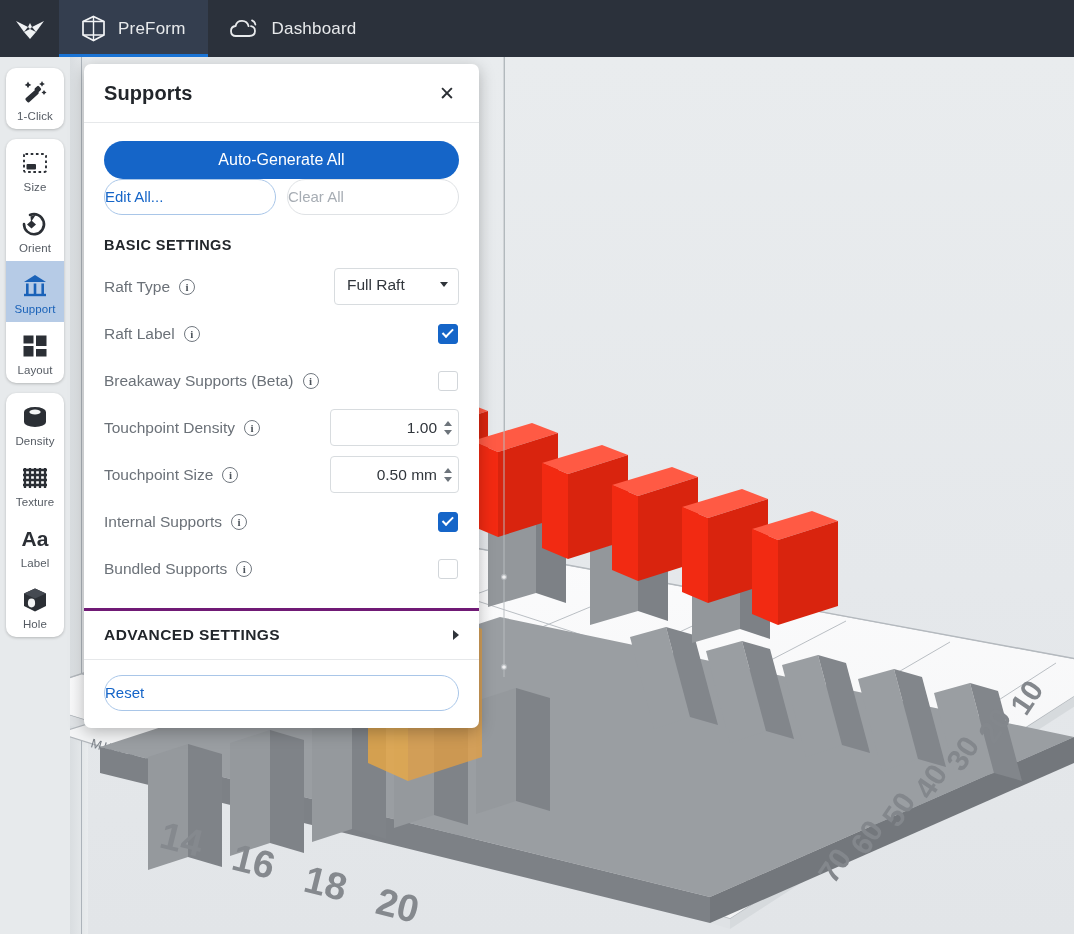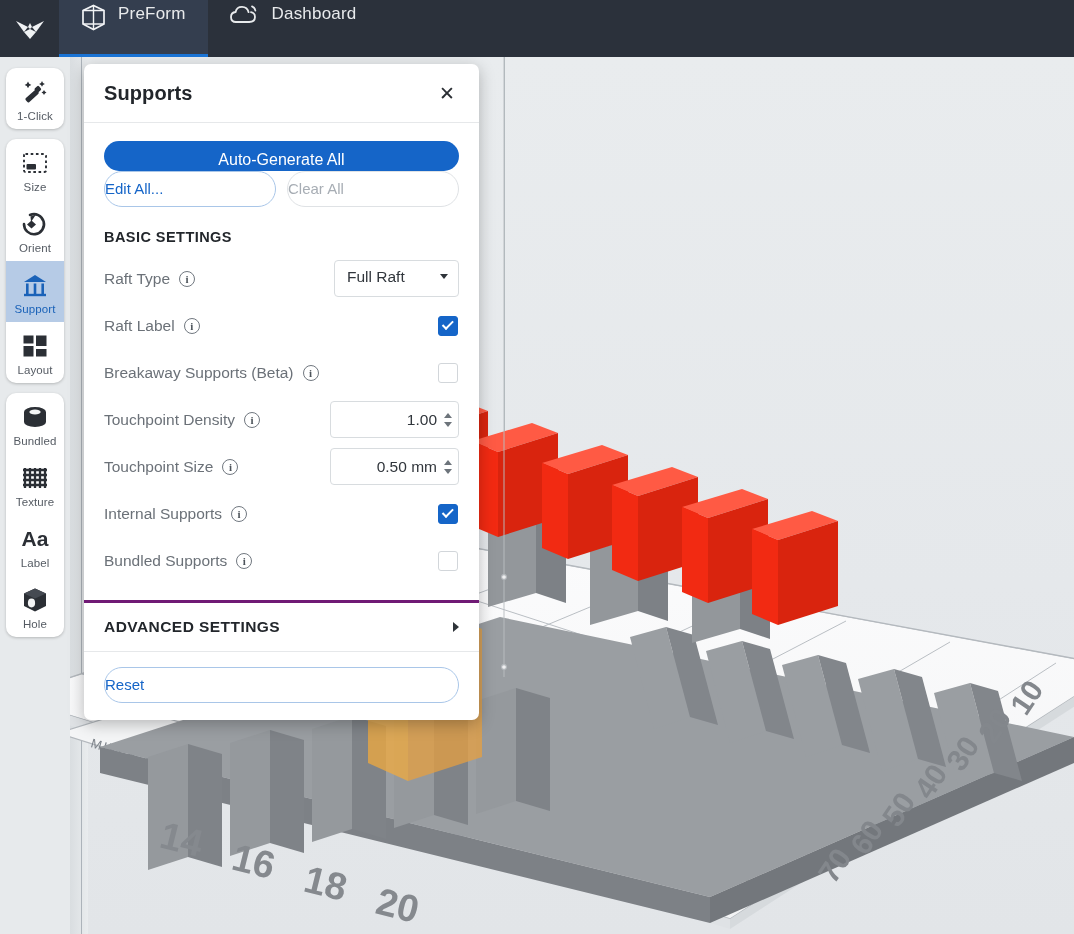--- a/index.html
+++ b/index.html
@@ -16,21 +16,21 @@
     position: absolute; top: 0; left: 0;
     width: 1074px; height: 57px;
     background: #2b313b;
     display: flex; align-items: stretch;
     z-index: 40;
   }
   .logo-cell {
     width: 59px; display: flex; align-items: center; justify-content: center;
   }
   .nav-tab {
-    display: flex; align-items: flex-start; gap: 12px;
+    display: flex; align-items: center; gap: 12px;
     padding: 4px 22px; position: relative;
     color: #e8eaec; font-size: 17px; letter-spacing: .2px;
     cursor: pointer;
   }
   .nav-tab.active { background: #343e4f; }
   .nav-tab.active::after {
     content: ""; position: absolute; left: 0; right: 0; bottom: 0;
     height: 3px; background: #1a73d4;
   }
   .nav-tab .tabicon { display: flex; align-items: center; }
@@ -74,21 +74,21 @@
   }
   .panel-head {
     height: 59px; display: flex; align-items: center;
     padding: 0 20px; border-bottom: 1px solid #e6e8ea;
   }
   .panel-title { font-size: 20px; font-weight: bold; color: #22262b; flex: 1; letter-spacing: .1px; }
   .panel-close { font-size: 19px; color: #2a2e33; cursor: pointer; line-height: 1; padding: 4px; }
   .panel-body { padding: 18px 20px 0; }
 
   .btn-primary {
-    display: block; width: 100%; height: 30px; line-height: 38px;
+    display: block; width: 100%; height: 38px; line-height: 38px;
     background: #1565c8; color: #fff; border: none; border-radius: 19px;
     font-size: 16px; text-align: center; cursor: pointer;
     font-family: "Liberation Sans", sans-serif;
   }
   .sec-title {
     font-size: 14.5px; font-weight: bold; color: #22262b;
     letter-spacing: .45px; margin: 22px 0 10px;
   }
   .btn-row { display: flex; gap: 11px; }
   .btn-outline {
@@ -466,21 +466,21 @@
 
     <div class="rail-card">
       <div class="tool">
         <span class="ticon">
           <svg width="28" height="24" viewBox="0 0 28 24" aria-hidden="true">
             <path d="M3 7 L3 17 a11 5 0 0 0 22 0 L25 7 Z" fill="#2b2f35"></path>
             <ellipse cx="14" cy="7" rx="11" ry="5" fill="#2b2f35"></ellipse>
             <ellipse cx="14" cy="7" rx="5.6" ry="2.4" fill="#f4f5f6"></ellipse>
           </svg>
         </span>
-        <span class="tlabel">Bundled</span>
+        <span class="tlabel">Density</span>
       </div>
 
       <div class="tool">
         <span class="ticon">
           <svg width="26" height="24" viewBox="0 0 26 24" aria-hidden="true">
             <g stroke="#2b2f35" stroke-width="2.3">
               <line x1="3" y1="2" x2="3" y2="22"></line>
                 <line x1="8" y1="2" x2="8" y2="22"></line>
               <line x1="13" y1="2" x2="13" y2="22"></line>
                 <line x1="18" y1="2" x2="18" y2="22"></line>

